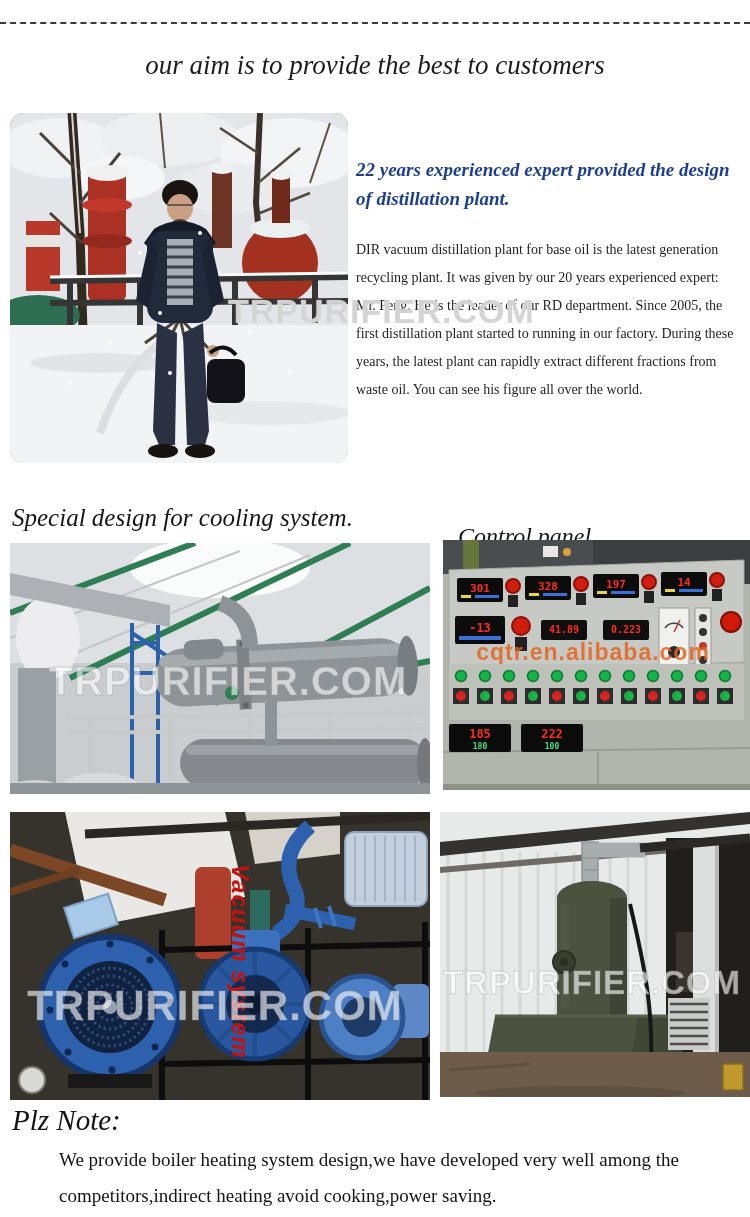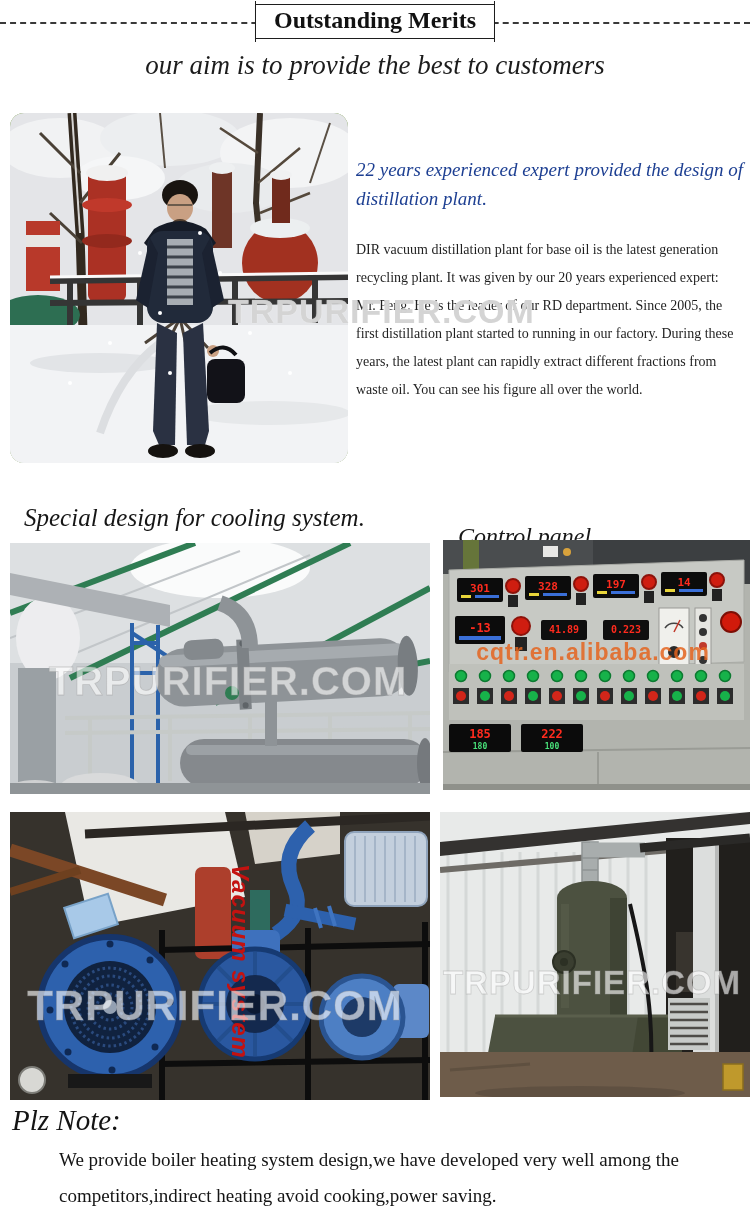--- a/index.html
+++ b/index.html
@@ -14,30 +14,30 @@
   .title-box::before, .title-box::after { content:""; position:absolute; top:-4px; bottom:-4px; width:1px; background:#1e1e1e; }
   .title-box::before { left:-1px; } .title-box::after { right:-1px; }
   .subtitle { position:absolute; top:50px; left:0; width:100%; text-align:center;
               font-style:italic; font-size:27px; color:#1c1c1c; }
 
   
   .photo { position:absolute; overflow:hidden; background:#4d7c0f; }
   .photo svg { display:block; }
   .expert-photo { left:10px; top:113px; width:338px; height:350px; border-radius:14px; }
   .expert-heading { position:absolute; left:356px; top:155px; width:388px;
-                    font-style:italic; font-weight:normal; font-size:19px; line-height:1.55; color:#1d3f92; }
+                    font-style:italic; font-weight:bold; font-size:19px; line-height:1.55; color:#1d3f92; }
   .expert-body { position:absolute; left:356px; top:224px; width:384px;
                  font-size:14px; line-height:28px; color:#1f1f1f;margin-top:12px; }
   .ghost-watermark { position:absolute; left:228px; top:292px; z-index:5; pointer-events:none;
                      font-family:"Liberation Sans", sans-serif; font-weight:bold; font-size:34px;
                      letter-spacing:1px; color:rgba(205,205,205,0.85);
                      text-shadow:0 0 1px rgba(255,255,255,0.9); }
 
   
-  .label-cooling { position:absolute; left:24px; top:504px; font-style:italic; font-size:25px; color:#161616; }
+  .label-cooling { position:absolute; left:12px; top:504px; font-style:italic; font-size:25px; color:#161616; }
   .label-control { position:absolute; left:458px; top:511px; font-style:italic; font-size:24px; color:#161616;margin-top:12px; }
 
   
   .cooling-photo { left:10px; top:543px; width:420px; height:251px; }
   .control-photo { left:443px; top:540px; width:307px; height:250px; }
   .pumps-photo   { left:10px; top:812px; width:420px; height:288px; }
   .boiler-photo  { left:440px; top:812px; width:310px; height:285px; }
 
   
   .note-title { position:absolute; left:12px; top:1104px; font-style:italic; font-size:29px; color:#141414; }
@@ -46,21 +46,20 @@
 
   .wm { font-family:"Liberation Sans", sans-serif; font-weight:bold; letter-spacing:1px; }
   .led { font-family:"DejaVu Sans Mono", monospace; font-weight:bold; }
 </style>
 </head>
 <body>
 
 <div class="page">
 
   <div class="dash-rule"></div>
-  <div class="title-box">Outstanding Merits</div>
   <div class="subtitle">our aim is to provide the best to customers</div>
 
   <div class="photo expert-photo">
     <svg width="338" height="350" viewBox="0 0 338 350">
       <rect width="338" height="350" fill="#e4e5e8"></rect>
 
       <g>
         <ellipse cx="50" cy="35" rx="60" ry="30" fill="#f1f2f3"></ellipse>
         <ellipse cx="160" cy="25" rx="70" ry="28" fill="#eceef0"></ellipse>
         <ellipse cx="280" cy="40" rx="70" ry="35" fill="#f3f4f5"></ellipse>

